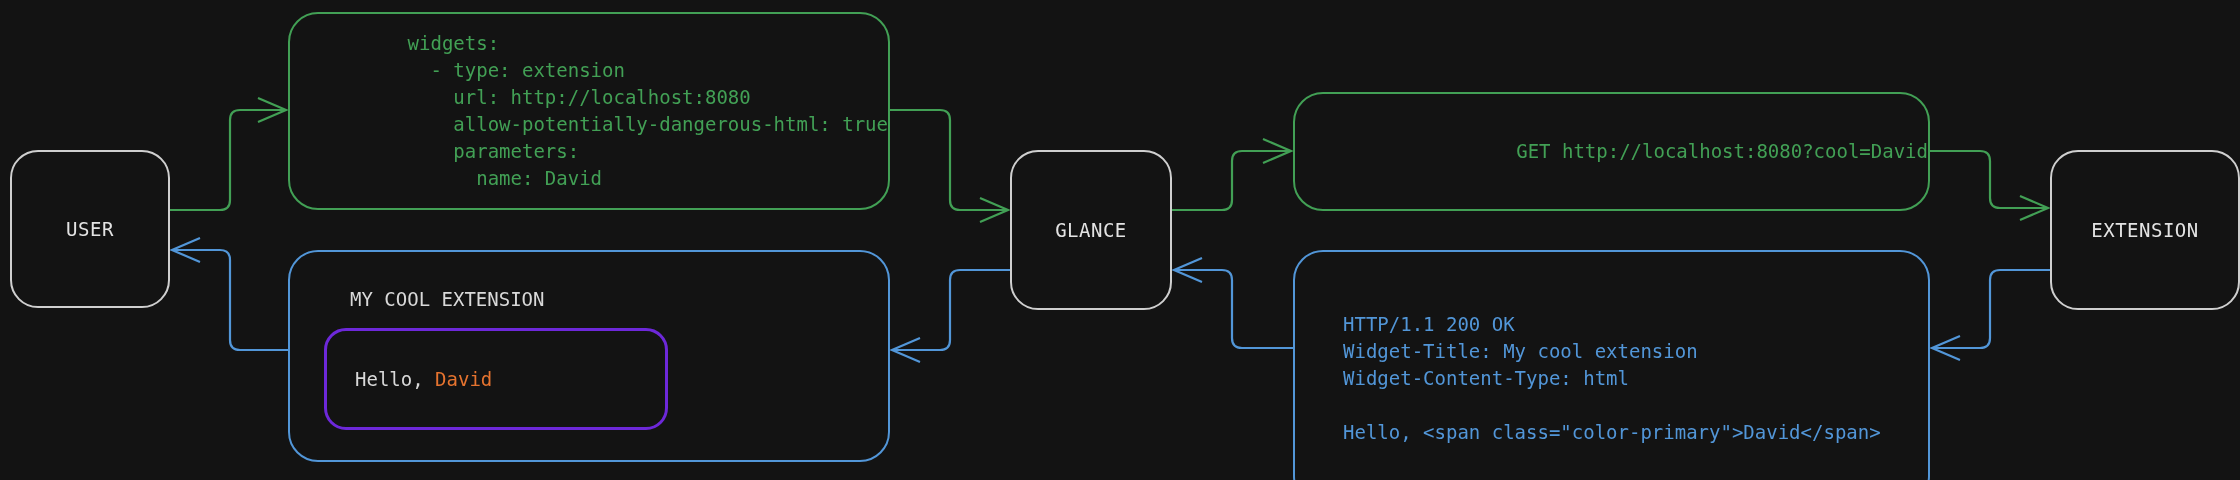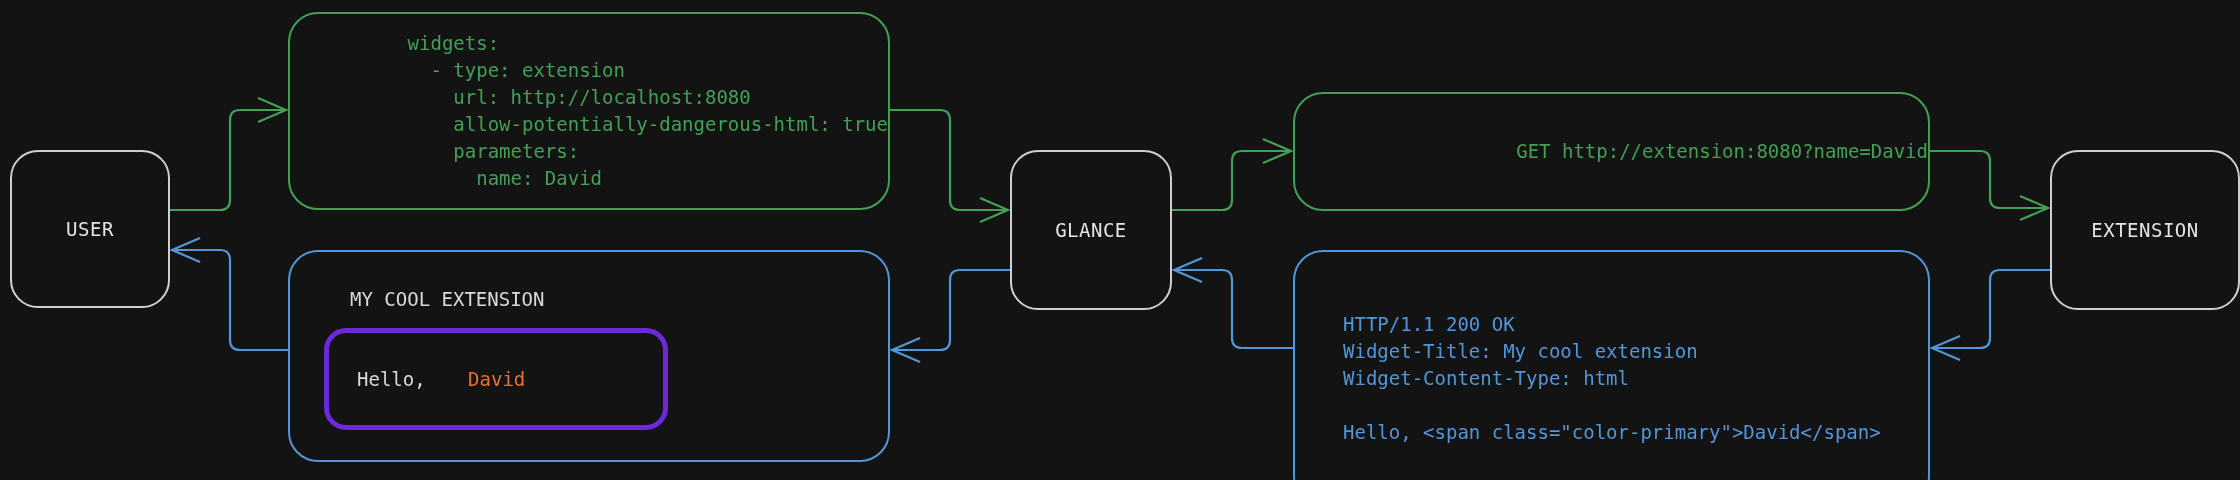--- a/index.html
+++ b/index.html
@@ -74,29 +74,28 @@
     position: absolute;
     left: 60px; top: 36px;
     color: var(--light-text);
     font-size: 19px;
     white-space: pre;
   }
   .widget-inner {
     position: absolute;
     left: 34px; top: 76px;
     width: 344px; height: 102px;
-    border: 5px solid #6d28d9;
+    border: 3px solid #6d28d9;
     border-radius: 22px;
     display: flex;
     align-items: center;
     padding-left: 28px;
     font-size: 19px;
     color: var(--light-text);
     white-space: pre;
-    gap: 31px;
   }
   .widget-inner .name { color: var(--orange); }
 </style>
 </head>
 <body>
 
 <div class="canvas">
 
   <svg class="wires" viewBox="0 0 2240 480" xmlns="http://www.w3.org/2000/svg">
 
@@ -150,21 +149,21 @@
   <div class="codebox box-green config-box">
     <div class="code">widgets:
   - type: extension
     url: http://localhost:8080
     allow-potentially-dangerous-html: true
     parameters:
       name: David</div>
   </div>
 
   <div class="codebox box-green request-box">
-    <div class="code">GET http://extension:8080?name=David</div>
+    <div class="code">GET http://localhost:8080?cool=David</div>
   </div>
 
   <div class="codebox box-blue response-box">
     <div class="code">HTTP/1.1 200 OK
 Widget-Title: My cool extension
 Widget-Content-Type: html
 
 Hello, &lt;span class="color-primary"&gt;David&lt;/span&gt;</div>
   </div>
 

